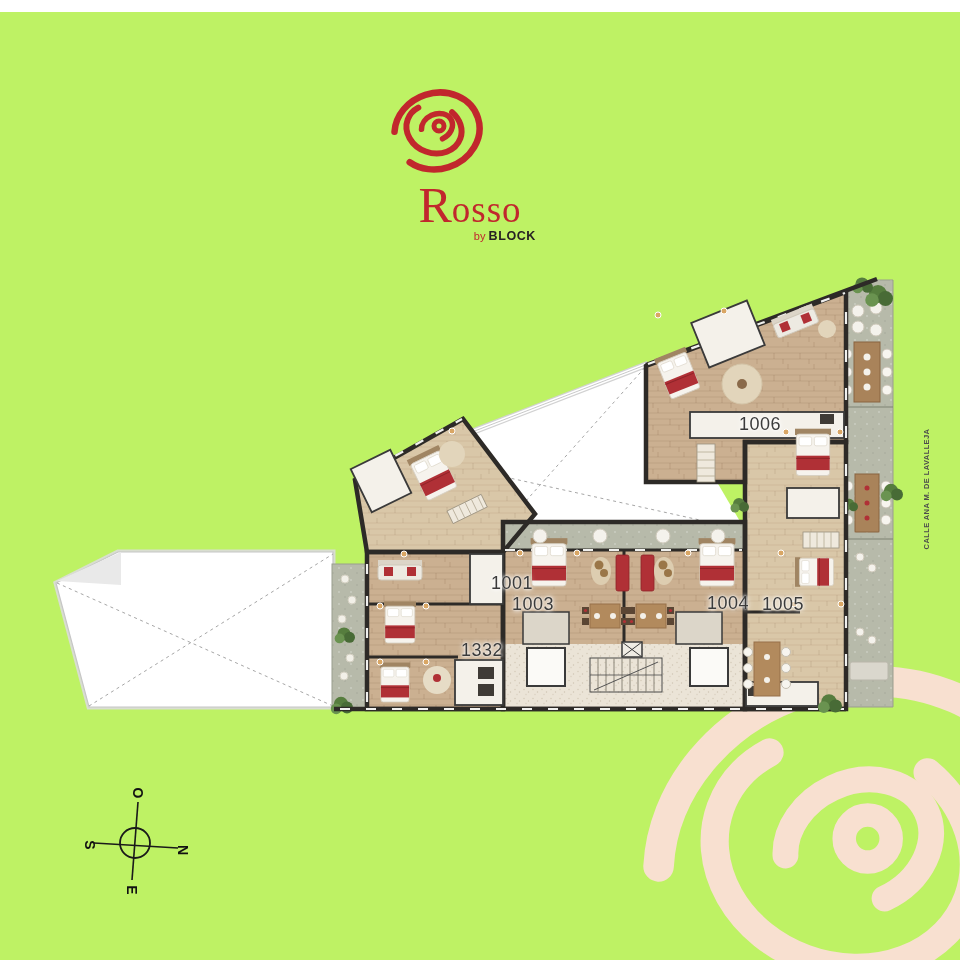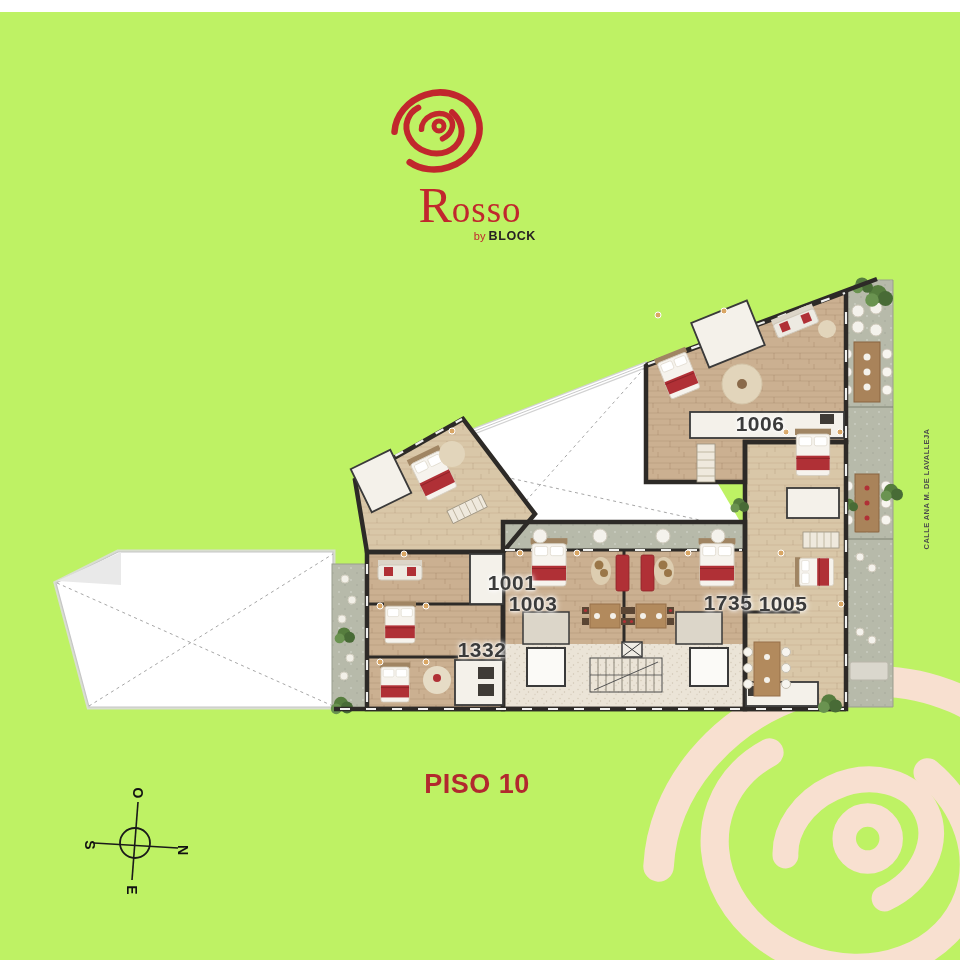--- a/index.html
+++ b/index.html
@@ -20,21 +20,21 @@
   .accent{fill:var(--accent,#b03036)}
   
   .logo{position:absolute;left:388px;top:76px;width:164px;text-align:center;z-index:3;}
   .brandline{margin-top:-4px;color:var(--logo-red,#c1272d);font-family:"Liberation Serif",serif;line-height:1;}
   .brandline .cap{font-size:50px;}
   .brandline .rest{font-size:37px;letter-spacing:1px;}
   .byline{margin-top:-1px;padding-right:16px;text-align:right;font-size:11px;color:var(--logo-red,#c1272d);}
   .byline b{color:#262223;font-size:12.5px;letter-spacing:.6px;font-family:"Liberation Sans",sans-serif;}
   
   .ulabel{position:absolute;z-index:2;transform:translate(-50%,-50%);
-          font-weight:700;font-size:21px;color:var(--label,#3b3b3b);letter-spacing:.5px;
+          font-weight:400;font-size:18px;color:var(--label,#3b3b3b);letter-spacing:.5px;
           text-shadow:0 0 4px #fff,0 0 7px #fff,0 0 2px #fff;}
   .title{position:absolute;left:377px;top:757px;width:200px;text-align:center;z-index:3;
          font-size:27px;font-weight:600;letter-spacing:.5px;color:var(--title-red,#b2292e);}
   .street{position:absolute;left:848px;top:471px;width:160px;height:12px;z-index:2;
           transform:rotate(-90deg);text-align:center;font-size:7.5px;font-weight:700;
           letter-spacing:.4px;color:#4c4c4c;white-space:nowrap;}
   .compass{position:absolute;left:80px;top:765px;z-index:3;}
   .compass text{font-family:"Liberation Sans",sans-serif;font-size:14px;font-weight:700;fill:#111;}
 </style>
 </head>
@@ -340,25 +340,24 @@
   <svg width="104" height="96" viewBox="0 0 104 96">
     <use href="#rose" style="color:var(--logo-red,#c1272d)"></use>
   </svg>
   <div class="brandline"><span class="cap">R</span><span class="rest">osso</span></div>
   <div class="byline"><span>by</span> <b>BLOCK</b></div>
 </div>
 
 <div class="ulabel" style="left:512px;top:571px">1001</div>
 <div class="ulabel" style="left:482px;top:638px">1332</div>
 <div class="ulabel" style="left:533px;top:592px">1003</div>
-<div class="ulabel" style="left:728px;top:591px">1735</div>
+<div class="ulabel" style="left:728px;top:591px">1004</div>
 <div class="ulabel" style="left:783px;top:592px">1005</div>
 <div class="ulabel" style="left:760px;top:412px">1006</div>
 
-<div class="title">PISO 10</div>
 <div class="street">CALLE ANA M. DE LAVALLEJA</div>
 
 <svg class="compass" width="116" height="130" viewBox="0 0 116 130">
   <g stroke="#1a1a1a" stroke-width="1.6" fill="none">
     <path d="M58,25 L52,103"></path>
     <path d="M14,66 L98,71"></path>
     <circle cx="55" cy="66" r="15" stroke-width="1.8"></circle>
   </g>
   <text x="58" y="21" text-anchor="middle" transform="rotate(90 58 16)">O</text>
   <text x="10" y="73" text-anchor="middle" transform="rotate(90 10 68)">S</text>

